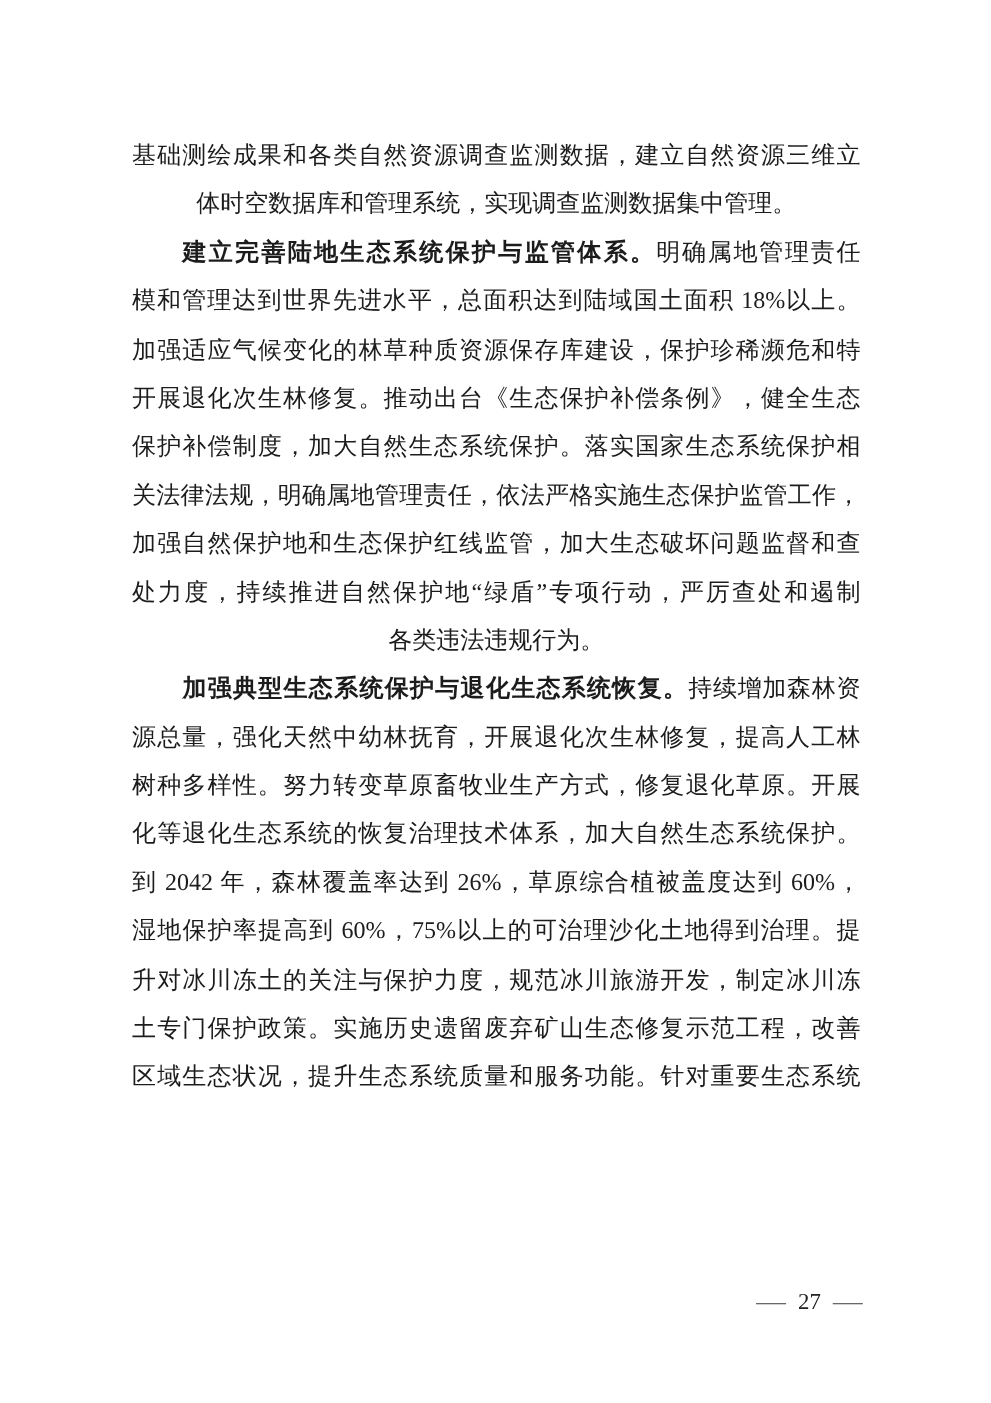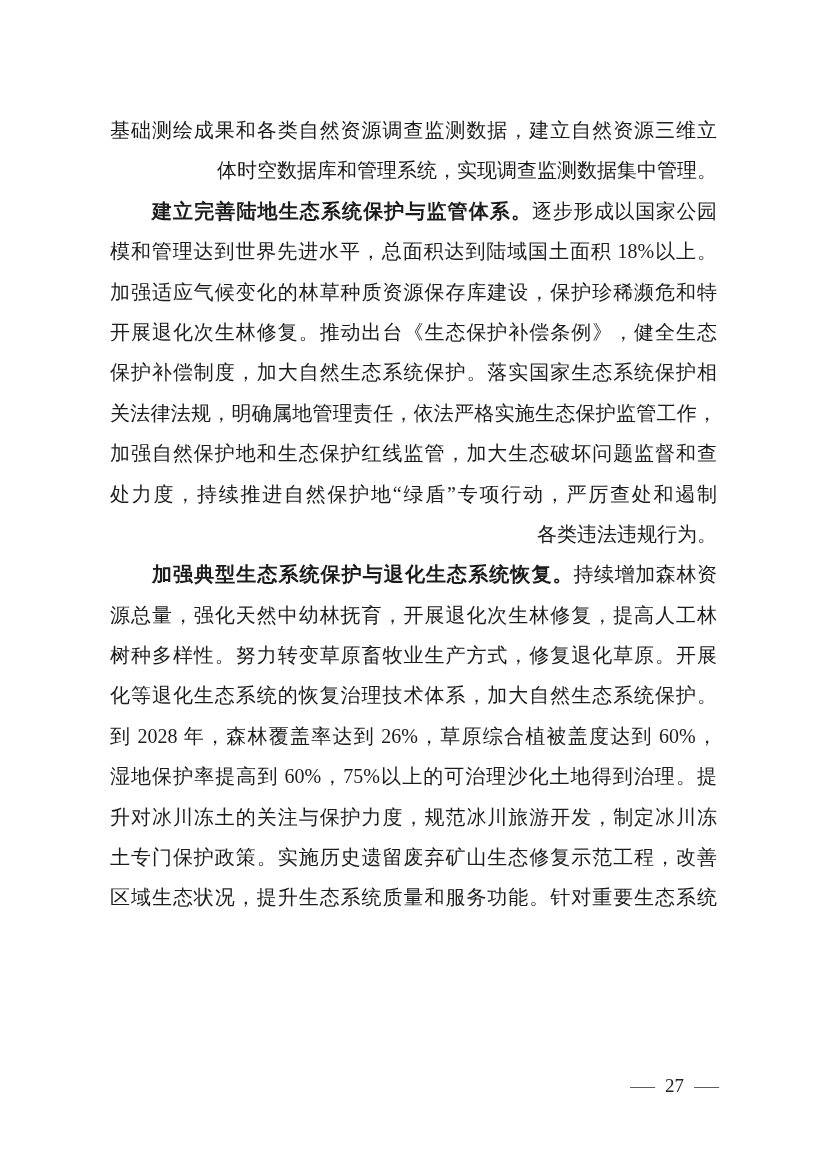--- a/index.html
+++ b/index.html
@@ -24,21 +24,21 @@
     font-size: 20px;
   }
   .paragraph {
     margin: 0;
     padding: 0;
   }
   .line {
     height: 40.4px;
     line-height: 40.4px;
     overflow: hidden;
-    text-align: right;
+    text-align: center;
     white-space: normal;
   }
   .line.j {
     text-align: justify;
     text-align-last: justify;
   }
   .line.indent {
     text-indent: 42px;
   }
   .lead {
@@ -70,36 +70,36 @@
 <body>
 
 <div class="page">
 
   <div class="doc-body">
       <div class="paragraph">
         <div class="line j"><span>基础测绘成果和各类自然资源调查监测数据，建立自然资源三维立</span></div>
         <div class="line"><span>体时空数据库和管理系统，实现调查监测数据集中管理。</span></div>
       </div>
       <div class="paragraph">
-        <div class="line j indent"><span class="lead">建立完善陆地生态系统保护与监管体系。</span><span>逐步形成以国家公园</span></div>
+        <div class="line j indent"><span class="lead">建立完善陆地生态系统保护与监管体系。</span><span>明确属地管理责任</span></div>
         <div class="line j"><span>模和管理达到世界先进水平，总面积达到陆域国土面积 18%以上。</span></div>
         <div class="line j"><span>加强适应气候变化的林草种质资源保存库建设，保护珍稀濒危和特</span></div>
         <div class="line j"><span>开展退化次生林修复。推动出台《生态保护补偿条例》，健全生态</span></div>
         <div class="line j"><span>保护补偿制度，加大自然生态系统保护。落实国家生态系统保护相</span></div>
         <div class="line j"><span>关法律法规，明确属地管理责任，依法严格实施生态保护监管工作，</span></div>
         <div class="line j"><span>加强自然保护地和生态保护红线监管，加大生态破坏问题监督和查</span></div>
         <div class="line j"><span>处力度，持续推进自然保护地“绿盾”专项行动，严厉查处和遏制</span></div>
         <div class="line"><span>各类违法违规行为。</span></div>
       </div>
       <div class="paragraph">
         <div class="line j indent"><span class="lead">加强典型生态系统保护与退化生态系统恢复。</span><span>持续增加森林资</span></div>
         <div class="line j"><span>源总量，强化天然中幼林抚育，开展退化次生林修复，提高人工林</span></div>
         <div class="line j"><span>树种多样性。努力转变草原畜牧业生产方式，修复退化草原。开展</span></div>
         <div class="line j"><span>化等退化生态系统的恢复治理技术体系，加大自然生态系统保护。</span></div>
-        <div class="line j"><span>到 2028 年，森林覆盖率达到 26%，草原综合植被盖度达到 60%，</span></div>
+        <div class="line j"><span>到 2042 年，森林覆盖率达到 26%，草原综合植被盖度达到 60%，</span></div>
         <div class="line j"><span>湿地保护率提高到 60%，75%以上的可治理沙化土地得到治理。提</span></div>
         <div class="line j"><span>升对冰川冻土的关注与保护力度，规范冰川旅游开发，制定冰川冻</span></div>
         <div class="line j"><span>土专门保护政策。实施历史遗留废弃矿山生态修复示范工程，改善</span></div>
         <div class="line j"><span>区域生态状况，提升生态系统质量和服务功能。针对重要生态系统</span></div>
       </div>
     </div>
 
   <div class="footer">
     <span class="dash">—</span>
     <span class="num">27</span>

